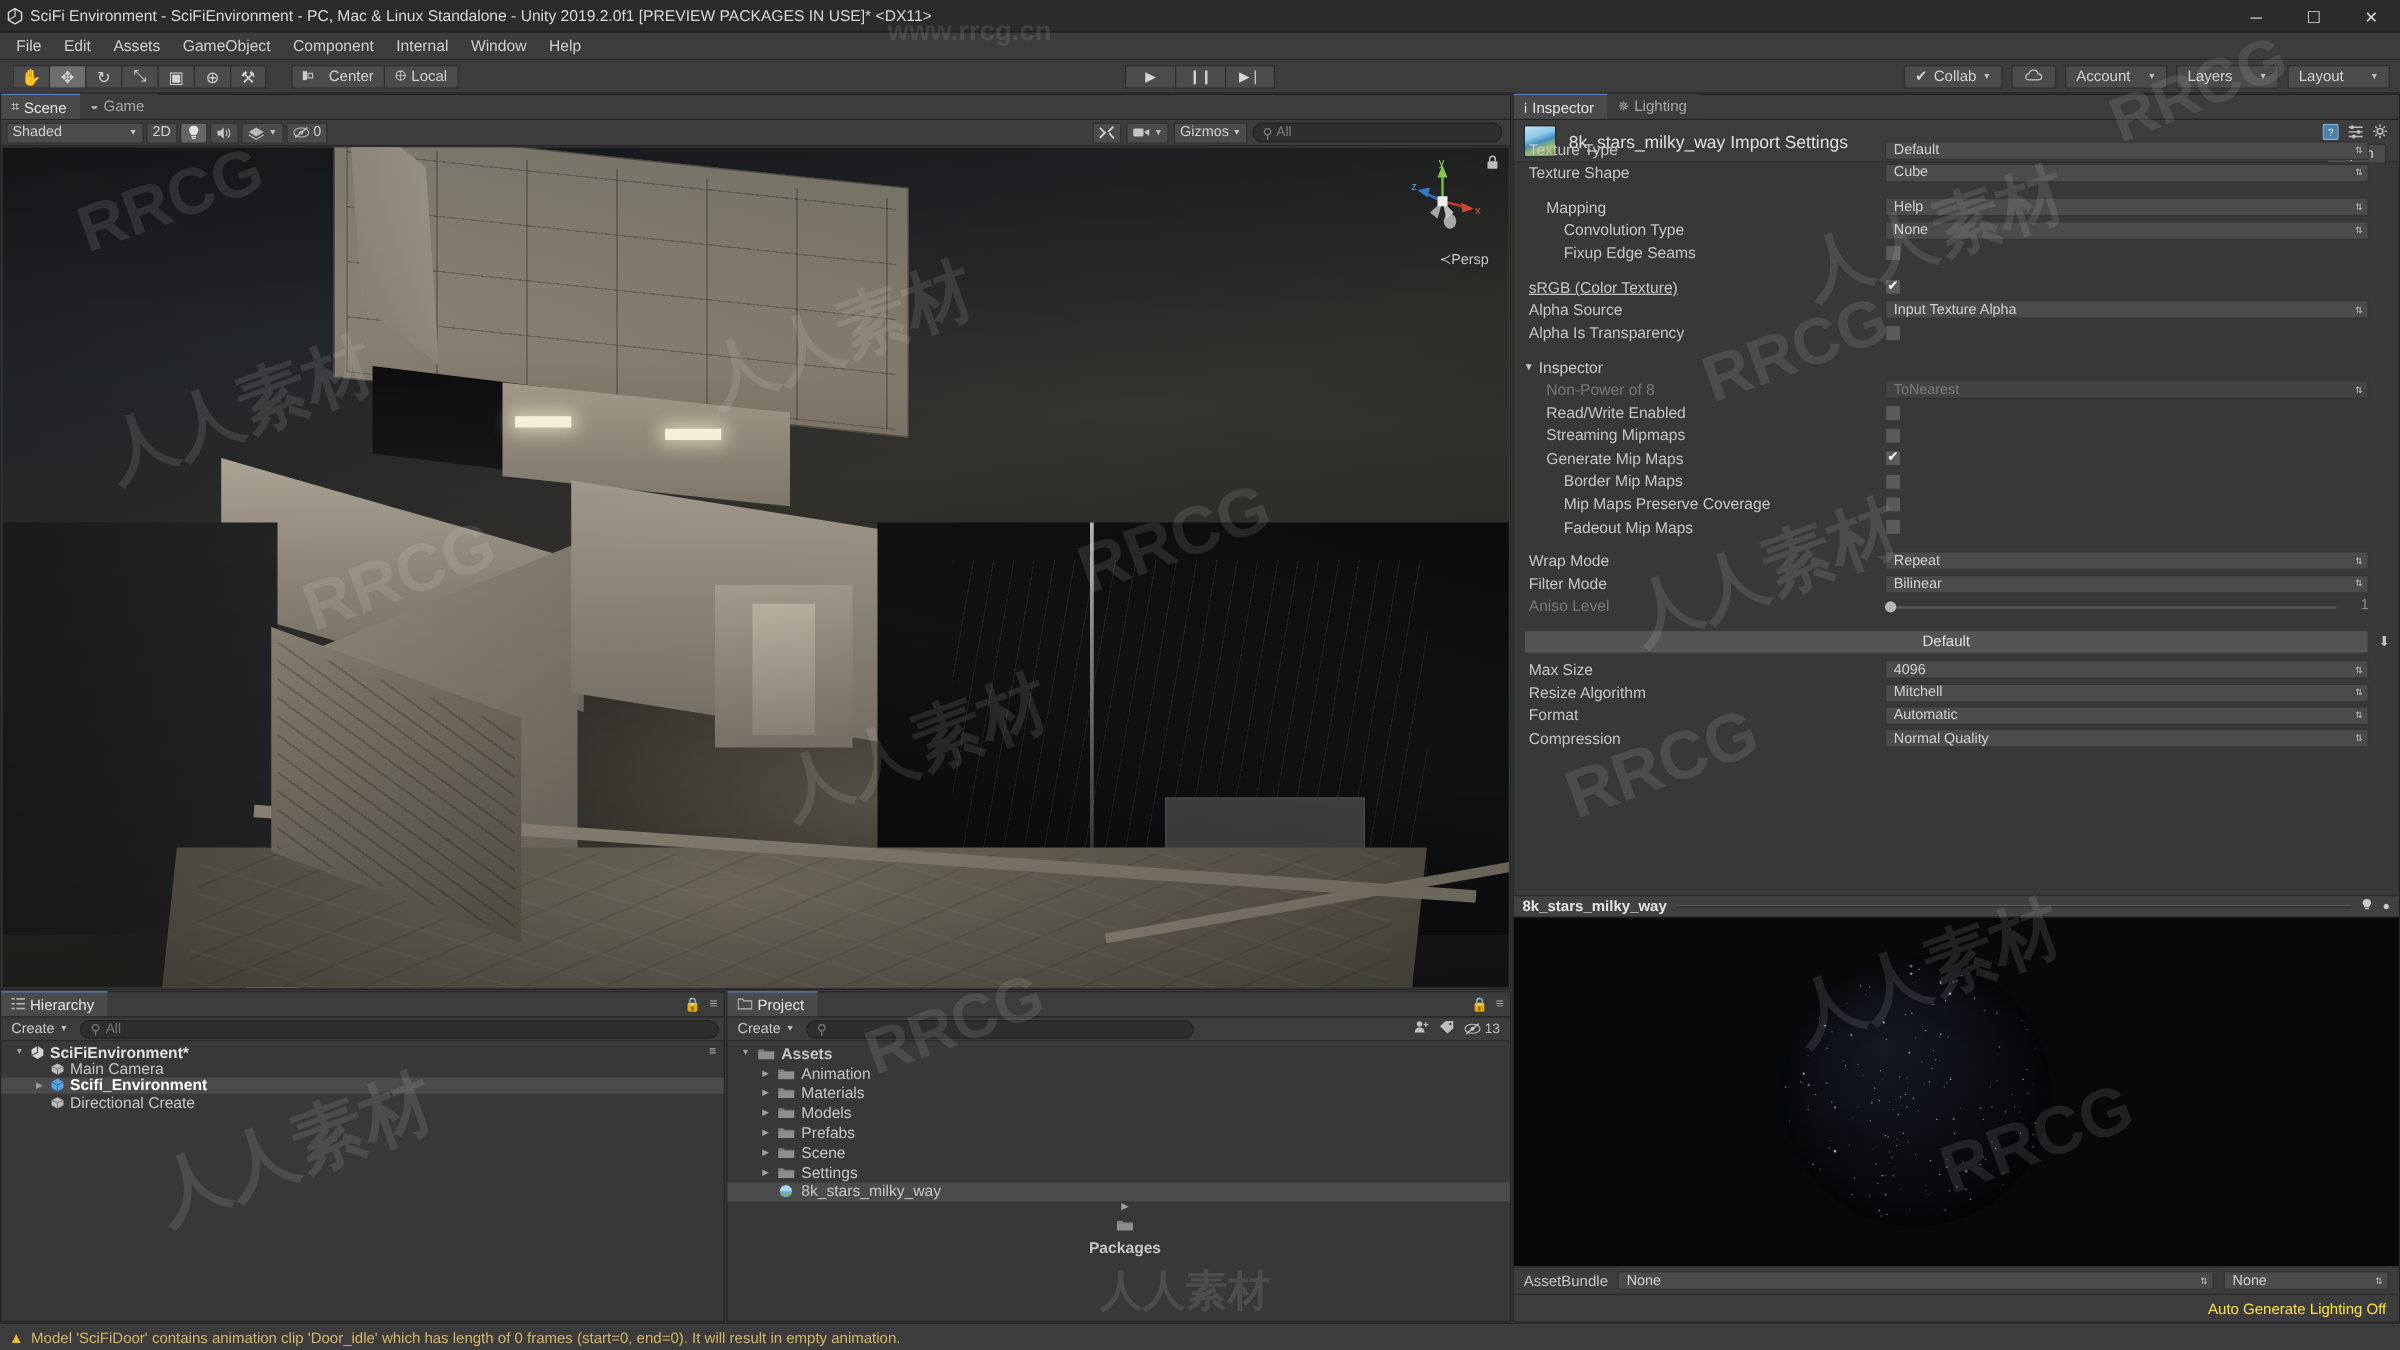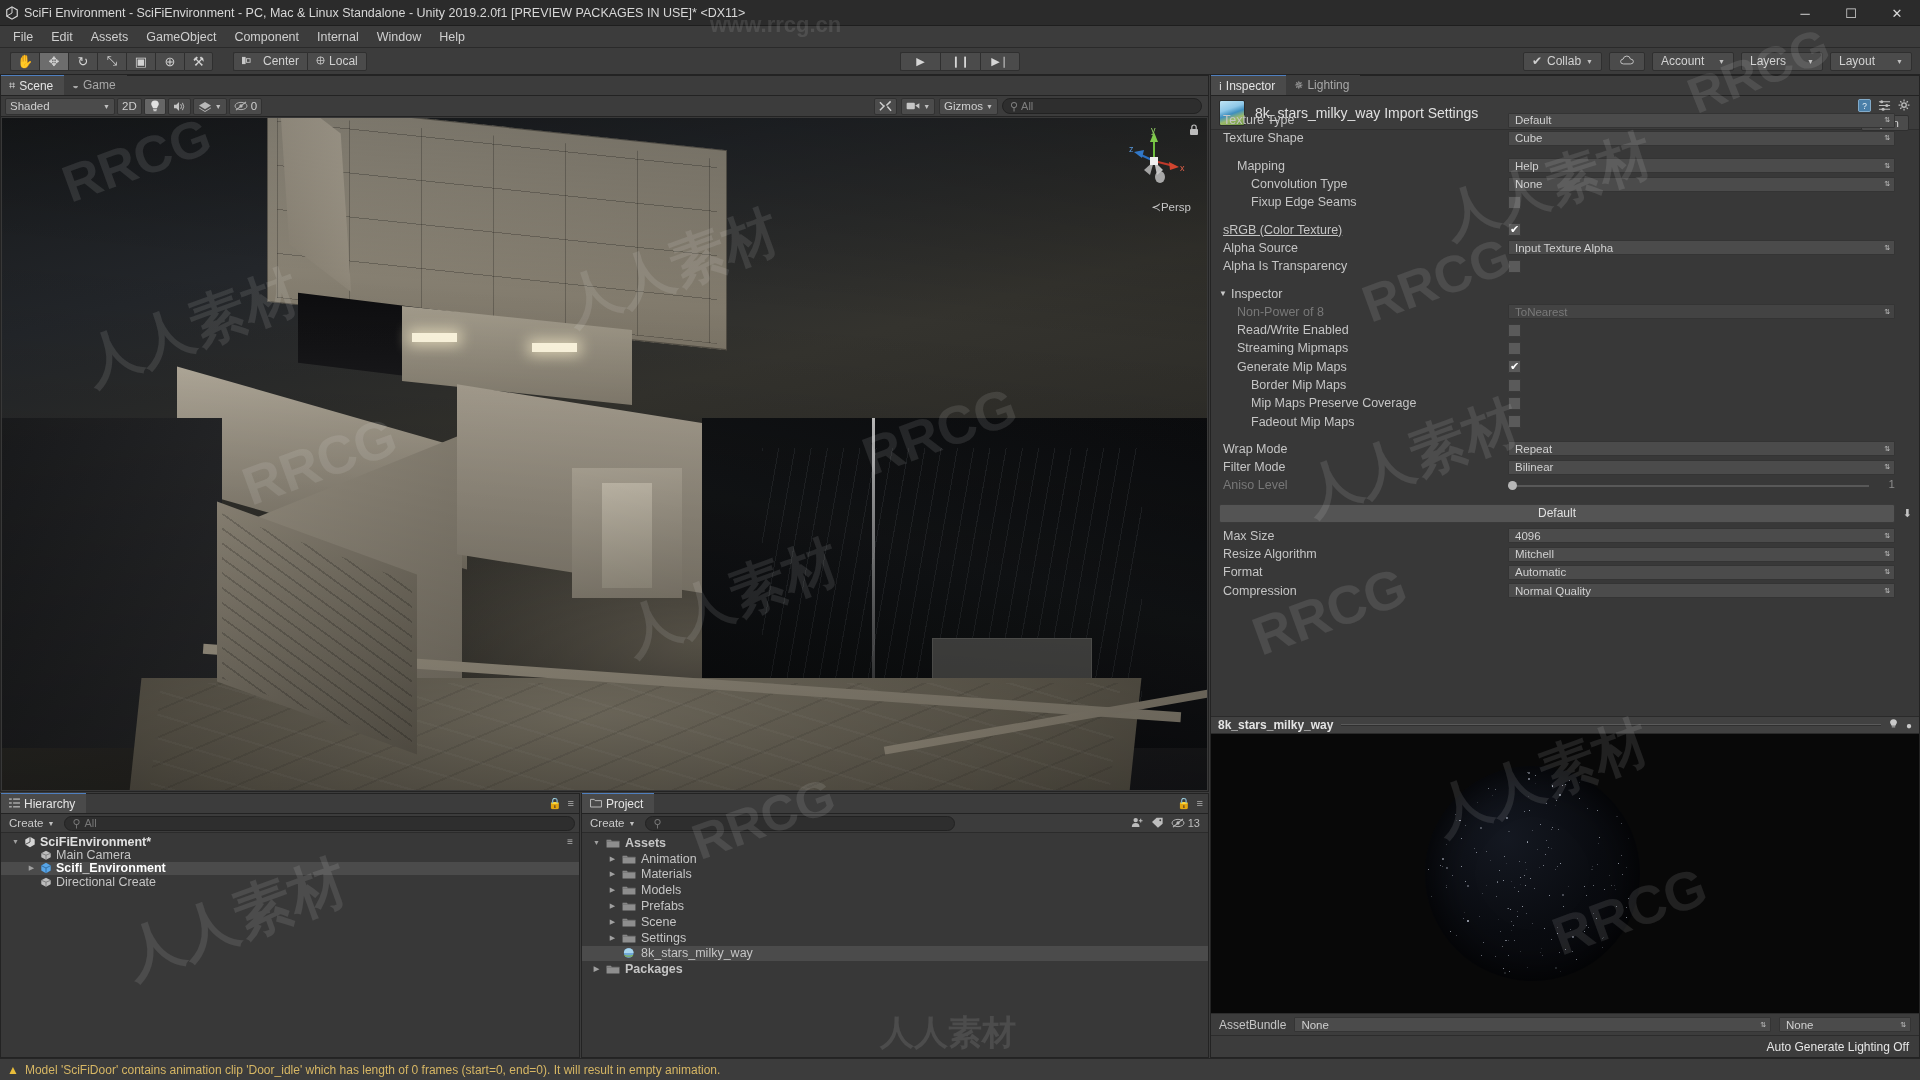--- a/index.html
+++ b/index.html
@@ -207,21 +207,21 @@
     position:absolute; left:0; bottom:22px; right:0; height:22px;
     display:flex; align-items:center; gap:8px; padding:0 8px;
     background:#3c3c3c; border-top:1px solid #2c2c2c;
   }
   #assetbundle-row .lbl{ font-size:12px; color:#c5c5c5; }
   #ab1{ flex:1; }
   #ab2{ width:132px; }
   #insp-footer{
     position:absolute; left:0; bottom:0; right:0; height:22px; background:#3c3c3c;
     display:flex; align-items:center; justify-content:flex-end; padding-right:10px;
-    font-size:12px; color:#e5e5e5; border-top:1px solid #2c2c2c;
+    font-size:12px; color:#fde047; border-top:1px solid #2c2c2c;
   }
   
   #statusbar{
     position:absolute; left:0; bottom:0; right:0; height:22px; background:#3c3c3c;
     display:flex; align-items:center; gap:6px; padding:0 7px; border-top:1px solid #252525;
   }
   #statusbar .warn-ico{ color:#e8bc3a; font-size:12px; }
   #statusbar .msg{ font-size:12px; color:#d6b664; white-space:nowrap; }
   
   .wm{
@@ -611,21 +611,21 @@
         </div>
         <div class="prow selected" style="padding-left: 26px;">
           <span class="arrow empty">▶</span>
           <span style="width: 14px; height: 12px; display: inline-block; flex: 0 0 auto;"><svg width="14" height="12" viewBox="0 0 15 12">
               <circle cx="7.2" cy="6" r="5.2" fill="#6fa8d8"></circle>
               <path d="M2 6 a5.2 5.2 0 0 1 10.4 0" fill="#a9d6ee"></path>
               <path d="M2.5 7.8 q4.5 2 9.5 0 l-0.3 1.4 q-4.5 1.8 -8.9 0 z" fill="#7fb04a"></path>
             </svg></span>
           <span>8k_stars_milky_way</span>
         </div>
-        <div class="prow" style="padding-left: 10px; font-weight: bold;">
+        <div class="prow" style="padding-left: 10px; font-weight: bold; flex-direction: column;">
           <span class="arrow">▶</span>
           <span style="width: 14px; height: 12px; display: inline-block; flex: 0 0 auto;"><svg width="14" height="12" viewBox="0 0 15 12">
               <path d="M0.6 2.6 h4.6 l1.2 1.5 h8 v6.6 h-13.8 z" fill="#8e8e8e"></path>
               <path d="M0.6 3.6 h13.8 v0.9 h-13.8 z" fill="#6f6f6f"></path>
             </svg></span>
           <span>Packages</span>
         </div>
       </div>
   </div>
 

